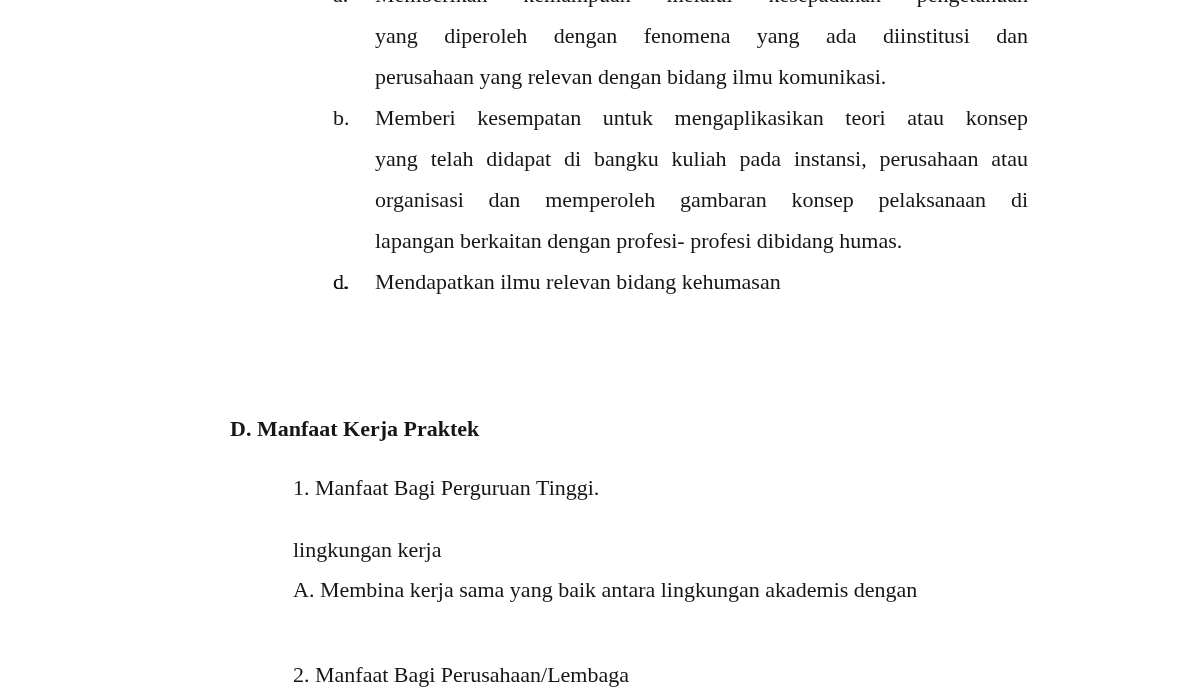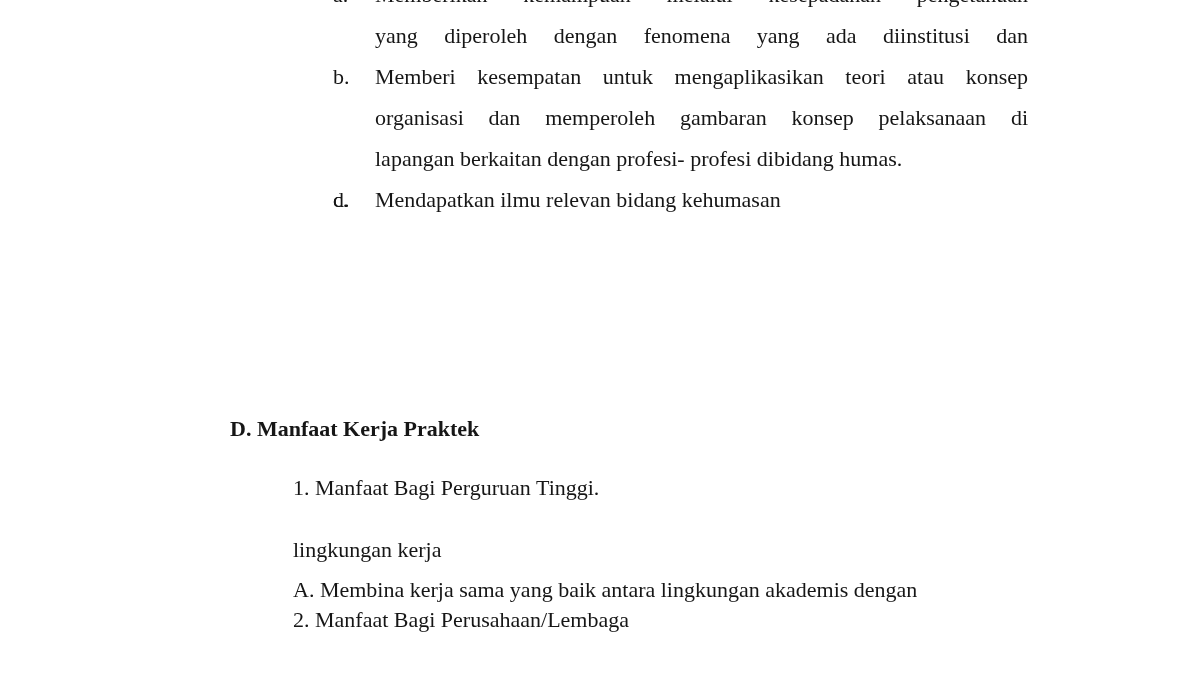--- a/index.html
+++ b/index.html
@@ -56,45 +56,53 @@
   }
   
   .para {
     position: absolute;
     margin: 0;
     line-height: 40px;
     white-space: nowrap;
   }
   .p1 { left: 293px; top: 468px; }
   .p2 { left: 293px; top: 530px; white-space: normal; width: 720px; }
-  .p3 { left: 293px; top: 600px; }
+  .p3 { left: 293px; top: 655px; }
 </style>
 </head>
 <body>
 
 <div class="page">
 
   <section class="list-block">
 
     <div class="line stretch">
       <span class="marker">a.</span>
       <span class="txt">Memberikan kemampuan melalui kesepadanan pengetahuan</span>
     </div>
 
     <div class="line stretch">
       <span class="marker"></span>
       <span class="txt">yang diperoleh dengan fenomena yang ada diinstitusi dan</span>
     </div>
 
+    <div class="line">
+      <span class="marker"></span>
+      <span class="txt">perusahaan yang relevan dengan bidang ilmu komunikasi.</span>
+    </div>
 
     <div class="line stretch">
       <span class="marker">b.</span>
       <span class="txt">Memberi kesempatan untuk mengaplikasikan teori atau konsep</span>
     </div>
 
+    <div class="line stretch">
+      <span class="marker"></span>
+      <span class="txt">yang telah didapat di bangku kuliah pada instansi, perusahaan atau</span>
+    </div>
 
     <div class="line stretch">
       <span class="marker"></span>
       <span class="txt">organisasi dan memperoleh gambaran konsep pelaksanaan di</span>
     </div>
 
     <div class="line">
       <span class="marker"></span>
       <span class="txt">lapangan berkaitan dengan profesi- profesi dibidang humas.</span>
     </div>

